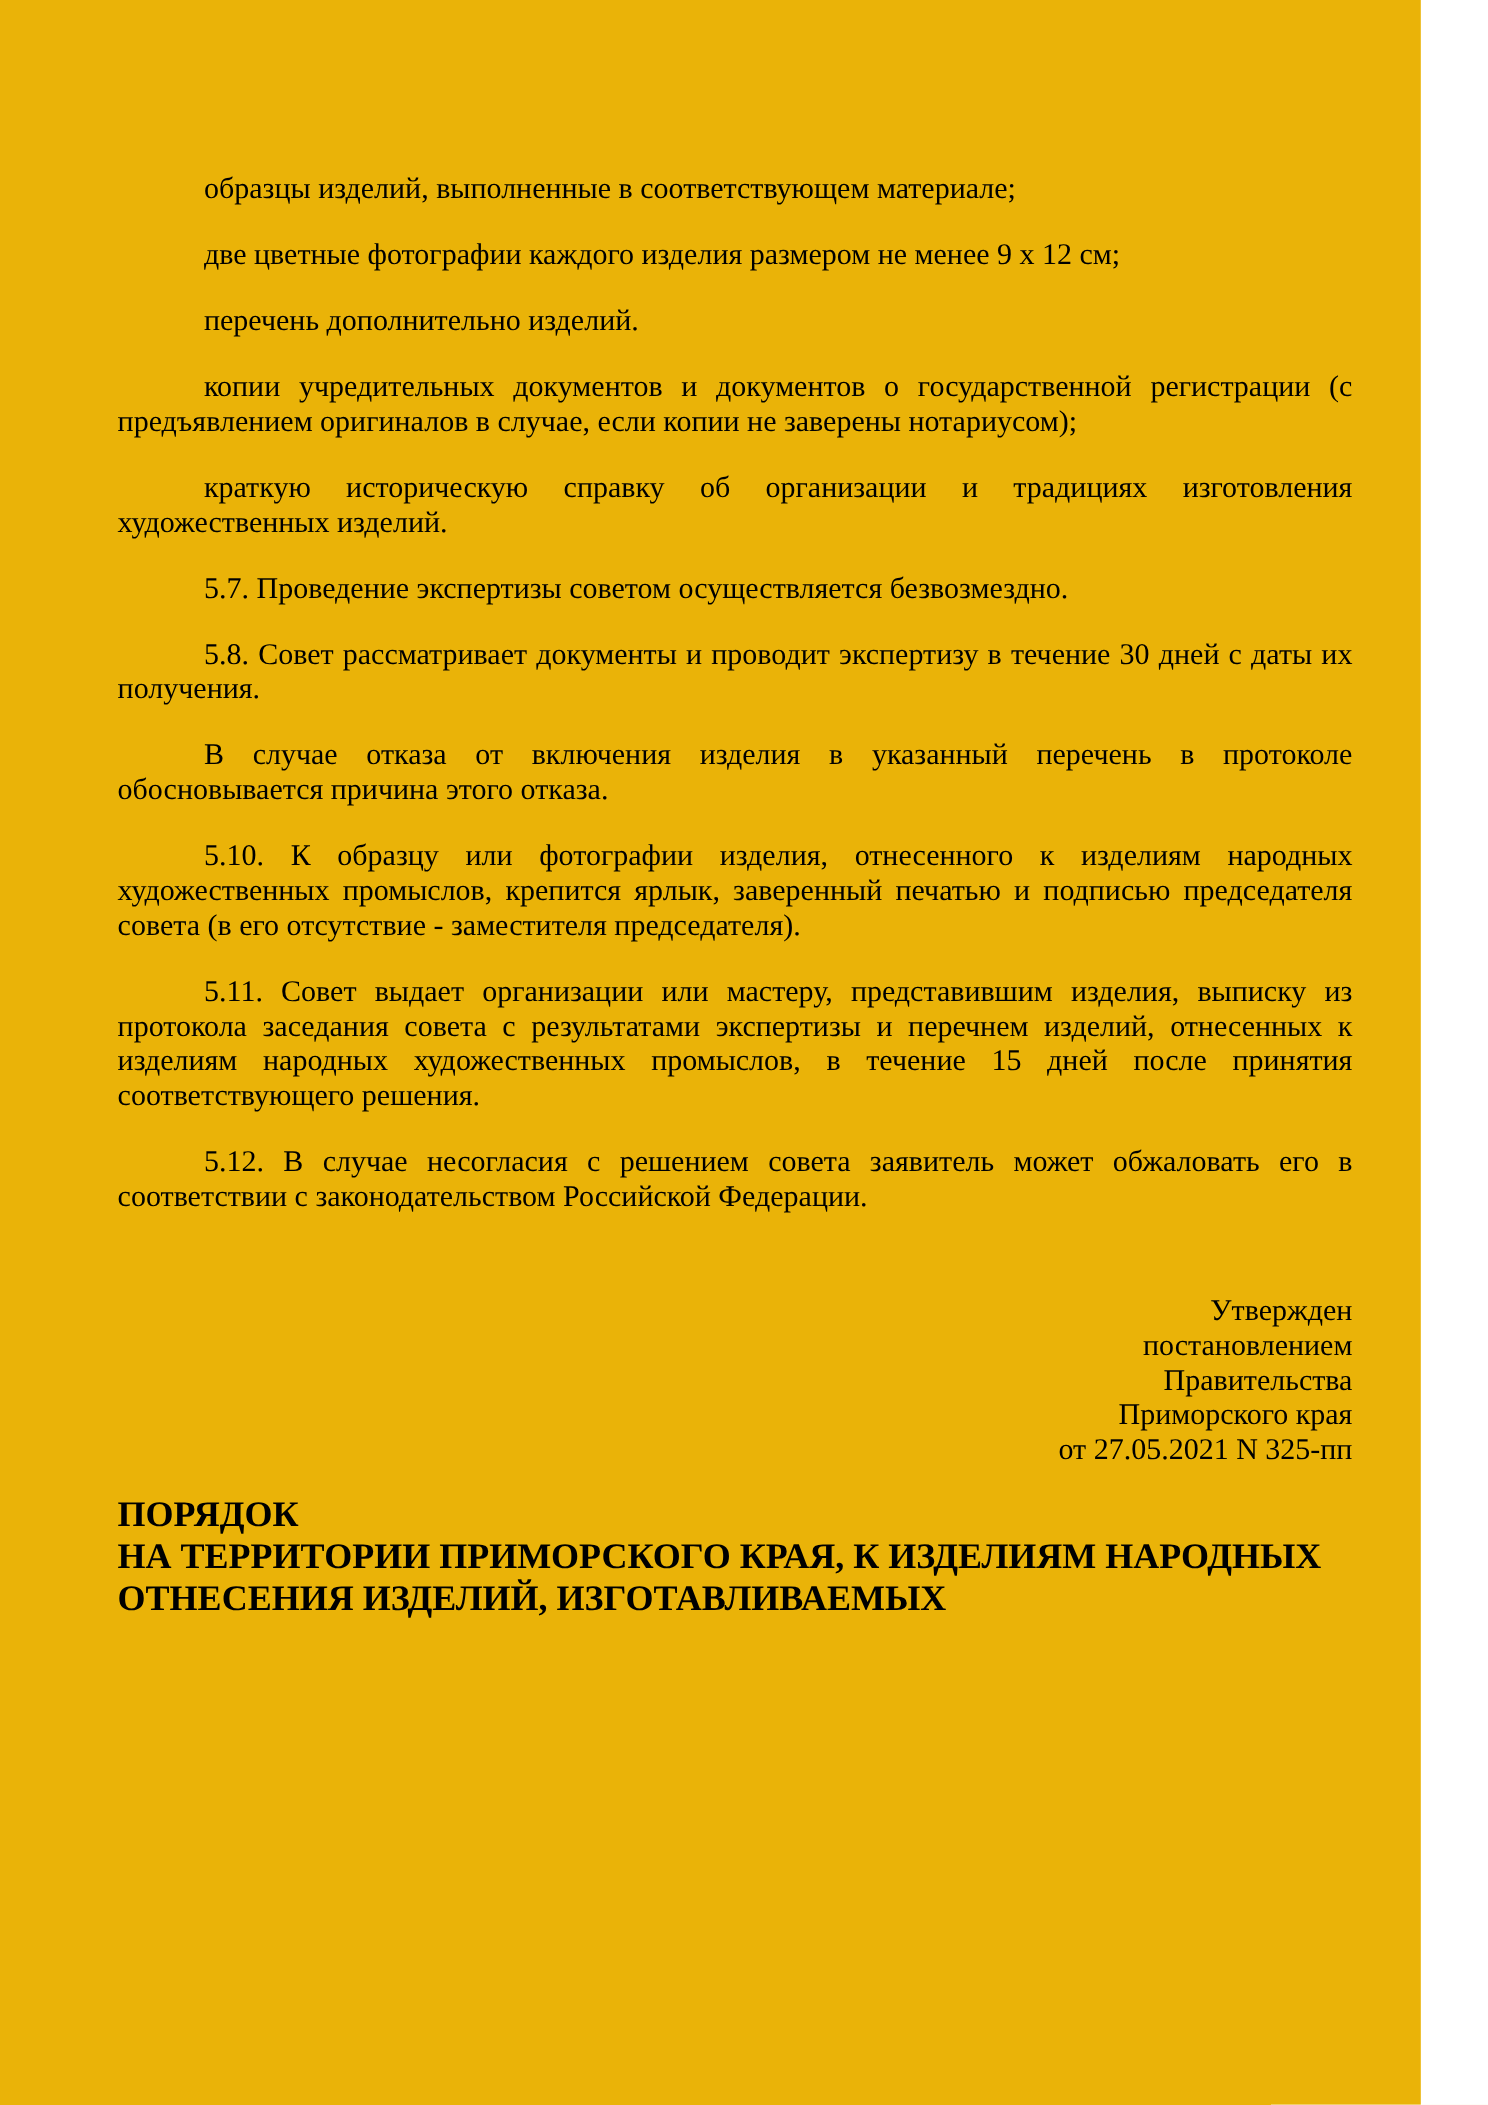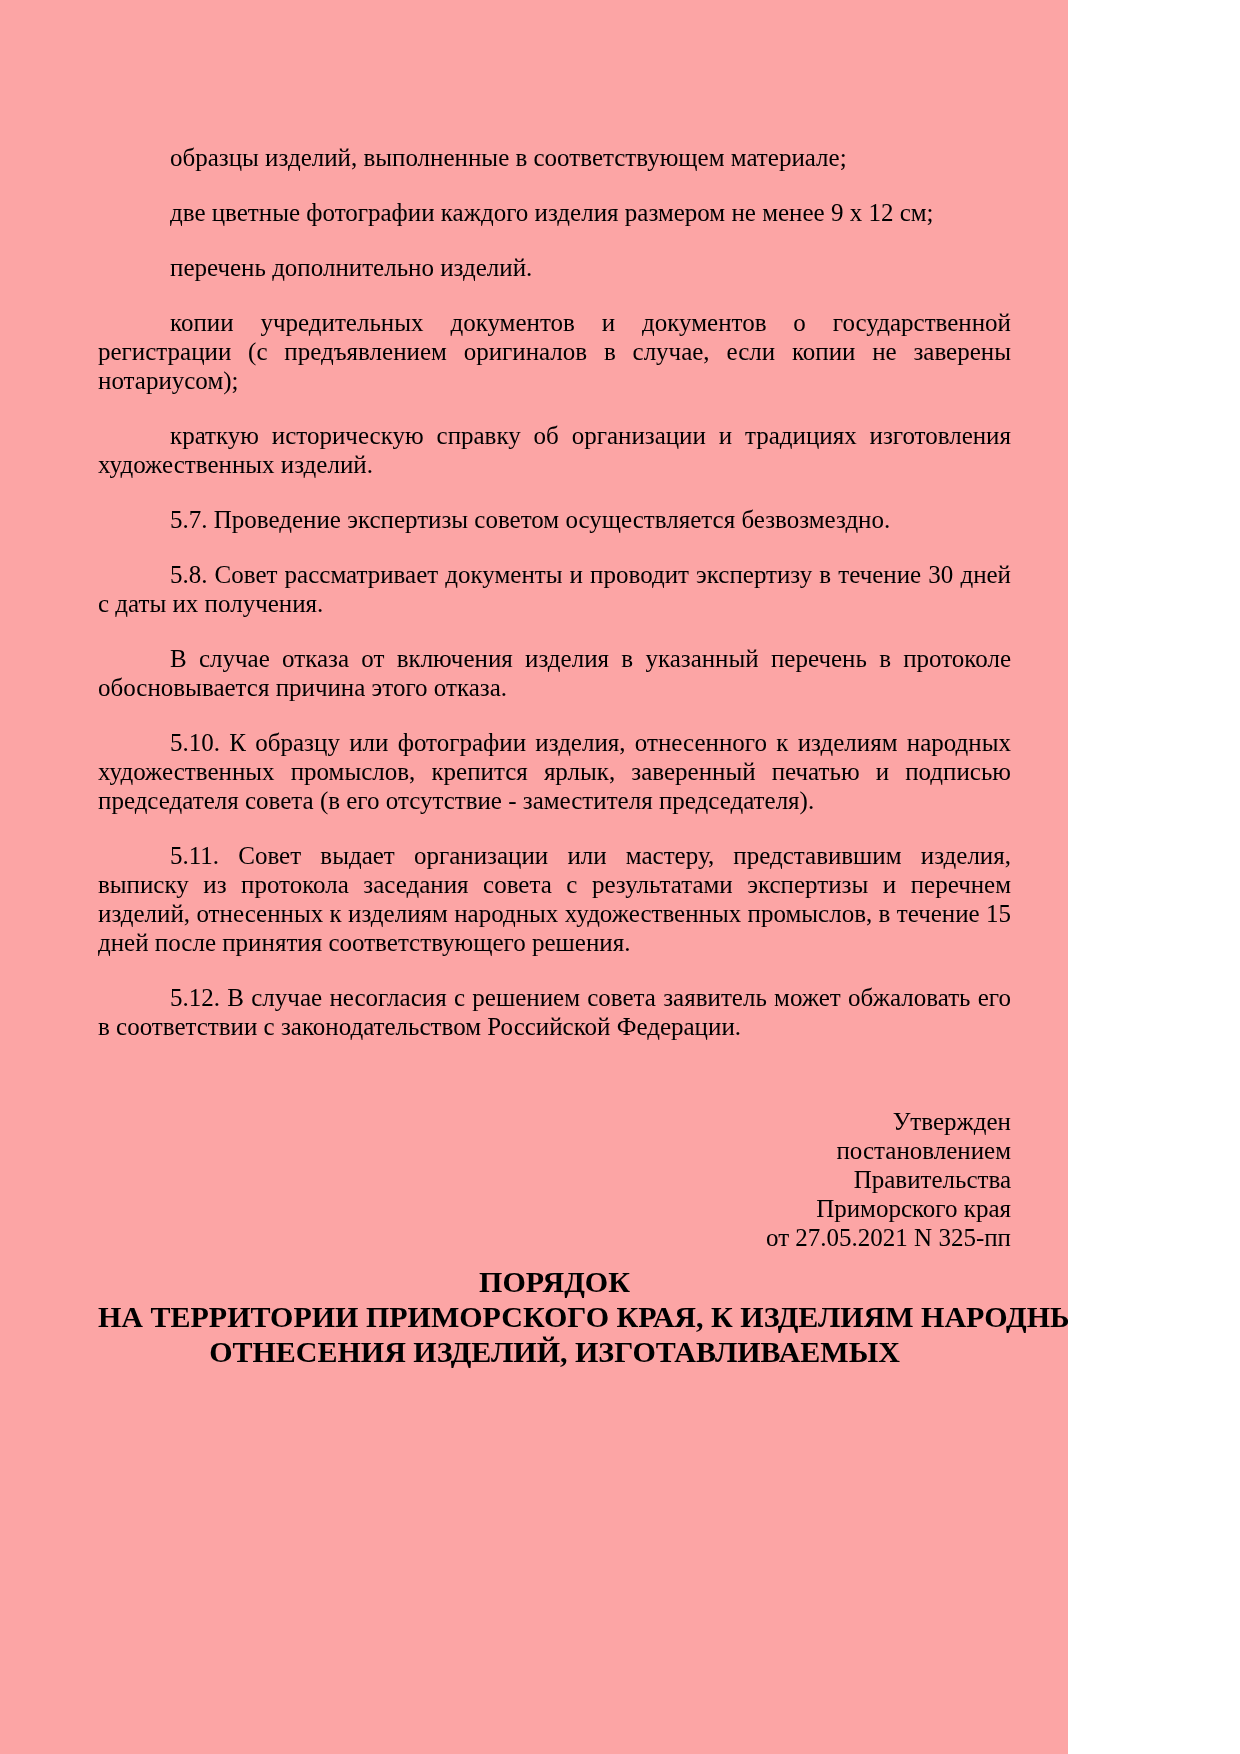--- a/index.html
+++ b/index.html
@@ -2,23 +2,23 @@
 <html><head>
 <meta charset="utf-8">
 <style>
   html, body {
     margin: 0;
     padding: 0;
     background: #ffffff;
   }
   .page {
     position: relative;
-    width: 1068px;
+    width: 1184px;
     height: 1754px;
-    background: #fca5a5;
+    background: #eab308;
     box-sizing: border-box;
     padding: 143px 57px 12px 98px;
     font-family: "Liberation Serif", "DejaVu Serif", serif;
     font-size: 25px;
     line-height: 29px;
     color: #000000;
     overflow: hidden;
   }
   .body-text p.para {
     margin: 0 0 26px 0;
@@ -27,22 +27,22 @@
   }
   .approval {
     margin-top: 66px;
     text-align: right;
     line-height: 29px;
   }
   .approval .approval-line {
     white-space: nowrap;
   }
   .doc-title {
-    margin-top: 12px;
-    text-align: center;
+    margin-top: 22px;
+    text-align: left;
     font-weight: bold;
     font-size: 30px;
     line-height: 35px;
   }
   .doc-title .title-line {
     white-space: nowrap;
   }
 </style>
 </head>
 <body>

